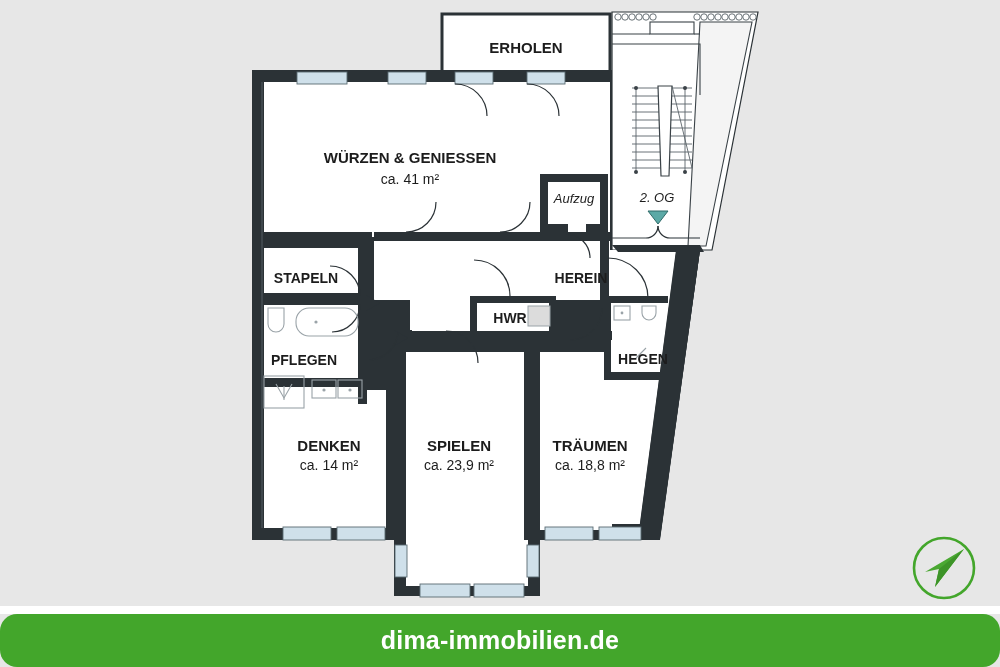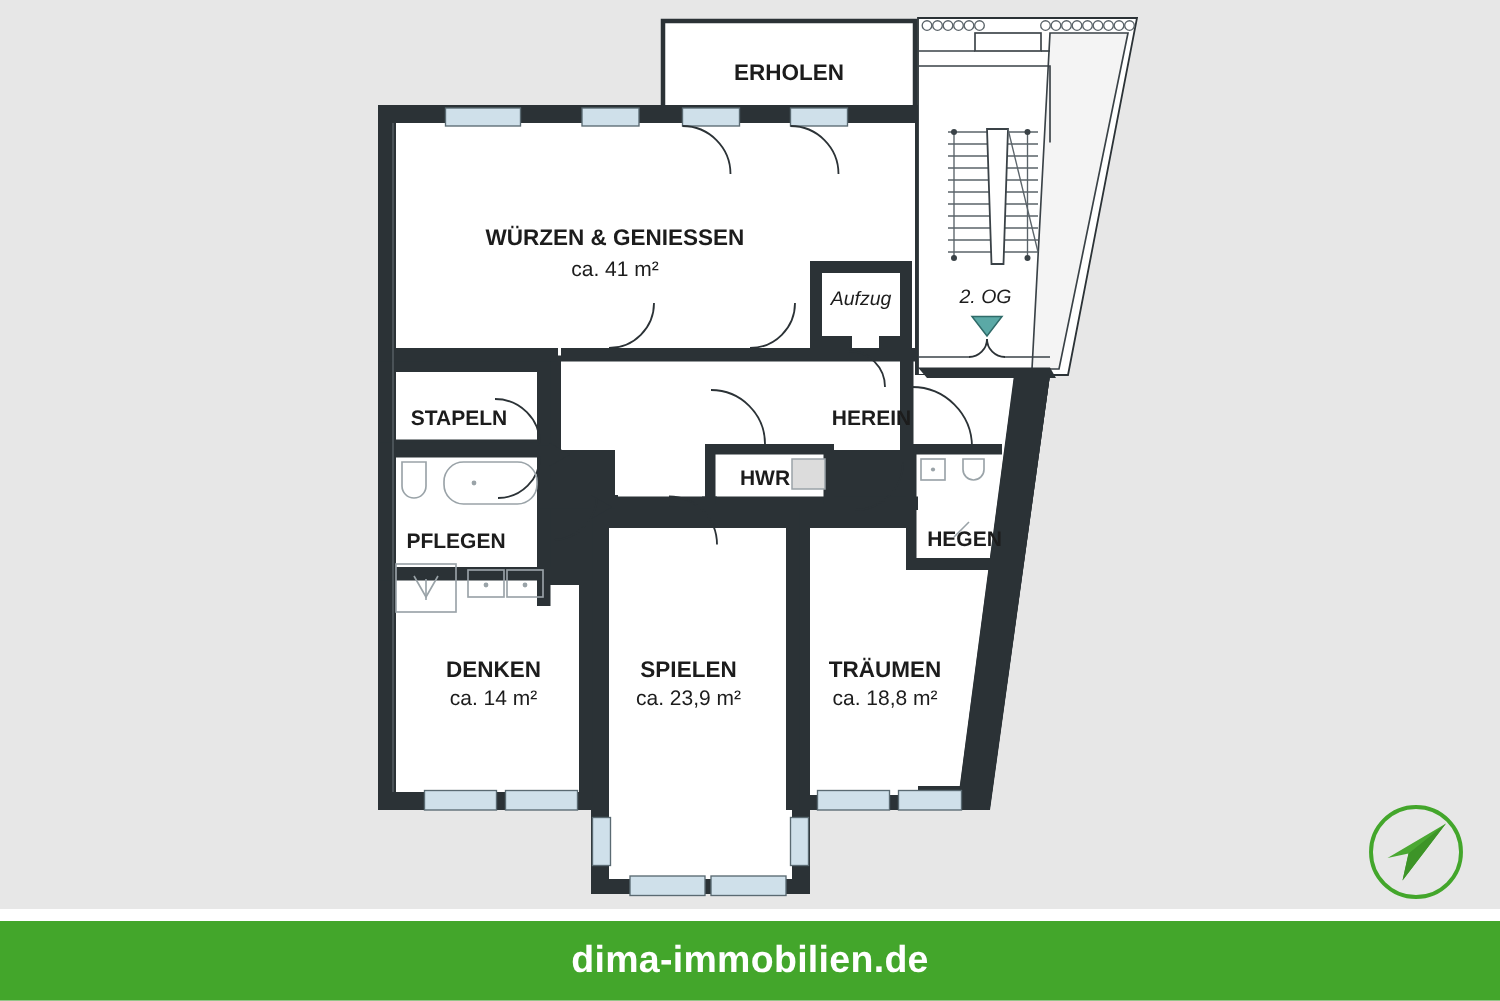--- a/index.html
+++ b/index.html
@@ -319,17 +319,17 @@
 
   <div class="logo-wrap">
     <svg viewBox="0 0 72 72" width="72" height="72">
       <circle cx="36" cy="36" r="30" fill="none" stroke="#43a62b" stroke-width="2.6"></circle>
       <path d="M56 17 L27 55 L31 37 L17 40 Z" fill="#4aa832"></path>
       <path d="M56 17 L31 37 L27 55 Z" fill="#3d9428"></path>
     </svg>
   </div>
 
   <div class="white-gap"></div>
-  <div class="footer-band" style="background:#43a62b;">
+  <div class="footer-band" style="background:#43a62b;border-radius:17px;">
     <span class="footer-text">dima-immobilien.de</span>
   </div>
 
 </div>
 
 </body></html>

